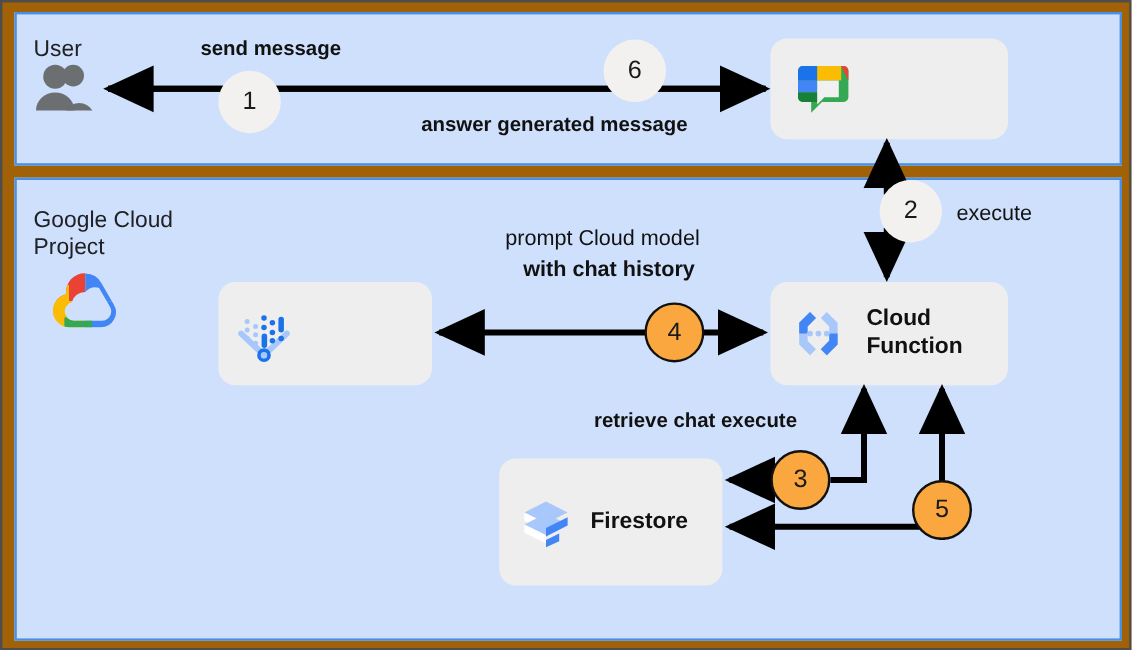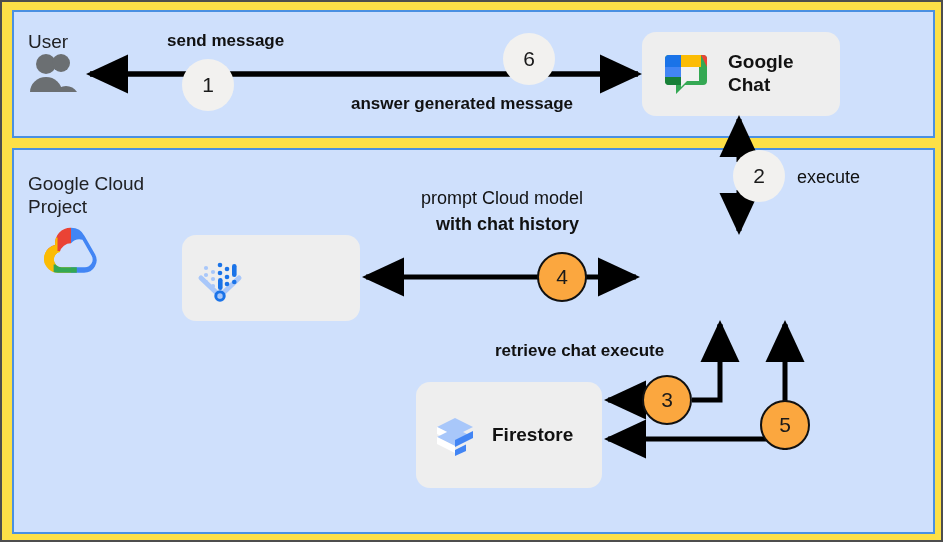--- a/index.html
+++ b/index.html
@@ -7,21 +7,21 @@
     padding: 0;
     background: #ffffff;
   }
   body {
     font-family: "Liberation Sans", sans-serif;
   }
   #canvas {
     position: relative;
     width: 943px;
     height: 542px;
-    background: #fde047;
+    background: #a16207;
     border: 2px solid #4d4d4d;
     box-sizing: border-box;
     overflow: hidden;
   }
   .panel {
     position: absolute;
     background: #cfe0fc;
     border: 2px solid #4a90e2;
     box-sizing: border-box;
   }
@@ -172,22 +172,20 @@
       <svg width="50" height="50" viewBox="0 0 50 50">
         <path d="M8 6 h34 a4 4 0 0 1 4 4 v22 a4 4 0 0 1 -4 4 h-18 l-9 9 v-9 h-7 a4 4 0 0 1 -4 -4 v-22 a4 4 0 0 1 4 -4 z" fill="#34a853"></path>
         <path d="M8 6 h12 v12 h-16 v-8 a4 4 0 0 1 4 -4 z" fill="#1a73e8"></path>
         <rect x="4" y="18" width="16" height="10" fill="#4285f4"></rect>
         <path d="M4 28 h16 v8 h-12 a4 4 0 0 1 -4 -4 z" fill="#188038"></path>
         <rect x="20" y="6" width="20" height="12" fill="#fbbc04"></rect>
         <path d="M40 6 h2 a4 4 0 0 1 4 4 v8 z" fill="#ea4335"></path>
         <path d="M20 18 h18 v14 h-12 l-6 6 z" fill="#f1f1f1"></path>
       </svg>
     </span>
-    <span class="card-label">Google
-Chat</span>
   </div>
 
   <div class="card" id="card-vertex-ai">
     <span class="card-icon">
       <svg width="52" height="52" viewBox="0 0 52 52">
         <path d="M6 26 L25 44 L44 26" fill="none" stroke="#a8c7fa" stroke-width="5" stroke-linecap="round" stroke-linejoin="round"></path>
         <circle cx="25" cy="44" r="4.2" fill="none" stroke="#1a73e8" stroke-width="3"></circle>
         <g fill="#a8c7fa">
           <circle cx="11" cy="16" r="2.1"></circle>
             <circle cx="11" cy="23" r="2.1"></circle>
@@ -203,20 +201,35 @@
           <circle cx="32" cy="17" r="2.3"></circle>
             <circle cx="32" cy="25" r="2.3"></circle>
             <circle cx="32" cy="32" r="2.3"></circle>
           <rect x="37" y="12" width="4.6" height="13" rx="2.3"></rect>
           <circle cx="39.3" cy="30" r="2.3"></circle>
         </g>
       </svg>
     </span>
   </div>
 
+  <div class="card" id="card-cloud-function">
+    <span class="card-icon">
+      <svg width="52" height="52" viewBox="0 0 52 52">
+        <path d="M19 8 L10 17 v18 l9 9 l5 -5 l-7 -7 v-12 l7 -7 z" fill="#a8c7fa"></path>
+        <path d="M19 8 L10 17 v9 h7 v-6 l7 -7 z" fill="#4285f4"></path>
+        <path d="M33 8 L42 17 v18 l-9 9 l-5 -5 l7 -7 v-12 l-7 -7 z" fill="#a8c7fa"></path>
+        <path d="M42 26 v9 l-9 9 l-5 -5 l7 -7 v-6 z" fill="#4285f4"></path>
+        <circle cx="19" cy="26" r="2.4" fill="#a8c7fa"></circle>
+        <circle cx="26" cy="26" r="2.4" fill="#a8c7fa"></circle>
+        <circle cx="33" cy="26" r="2.4" fill="#a8c7fa"></circle>
+      </svg>
+    </span>
+    <span class="card-label">Cloud
+Function</span>
+  </div>
 
   <div class="card" id="card-firestore">
     <span class="card-icon">
       <svg width="50" height="50" viewBox="0 0 50 50">
         <path d="M7 17 L25 8 L43 17 L25 26 z" fill="#a8c7fa"></path>
         <path d="M7 17 L25 26 L25 33 L7 24 z" fill="#ffffff"></path>
         <path d="M7 27 L25 18 L43 27 L25 36 z" fill="#a8c7fa"></path>
         <path d="M7 27 L25 36 L25 43 L7 34 z" fill="#ffffff"></path>
         <path d="M25 30 L43 21 L43 28 L25 37 z" fill="#4285f4"></path>
         <path d="M25 40 L36 34.5 L36 41 L25 46 z" fill="#4285f4"></path>

